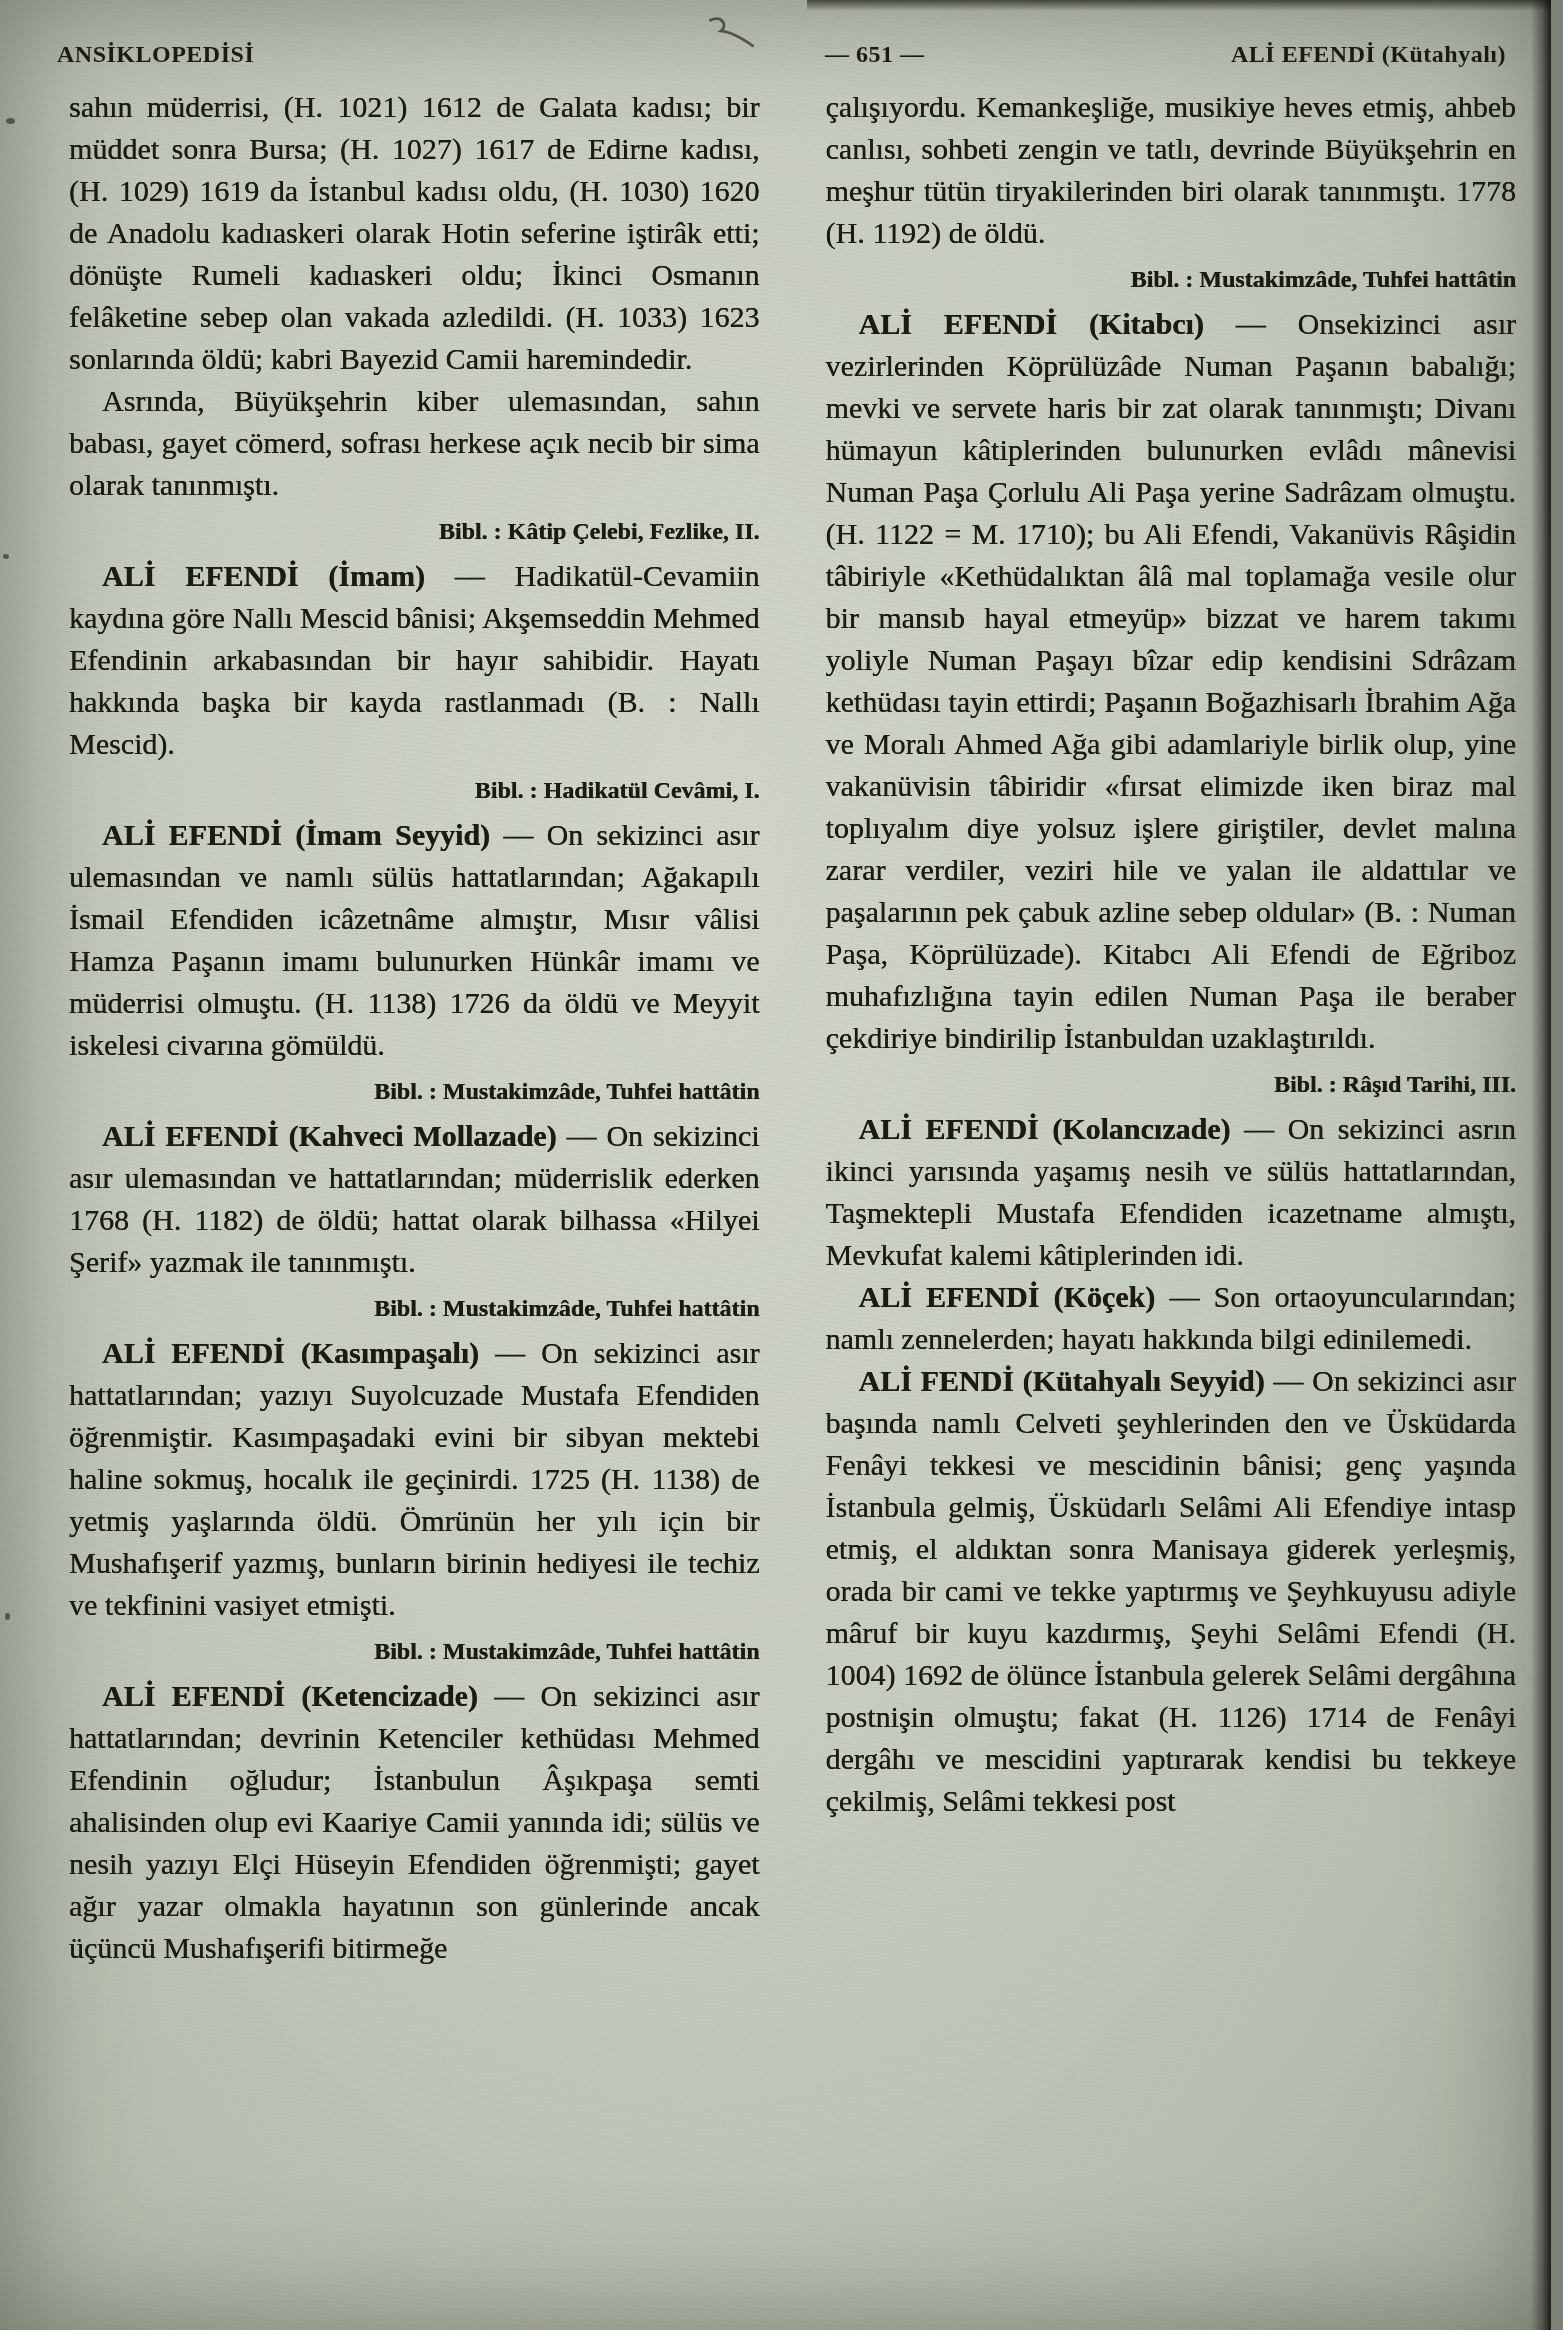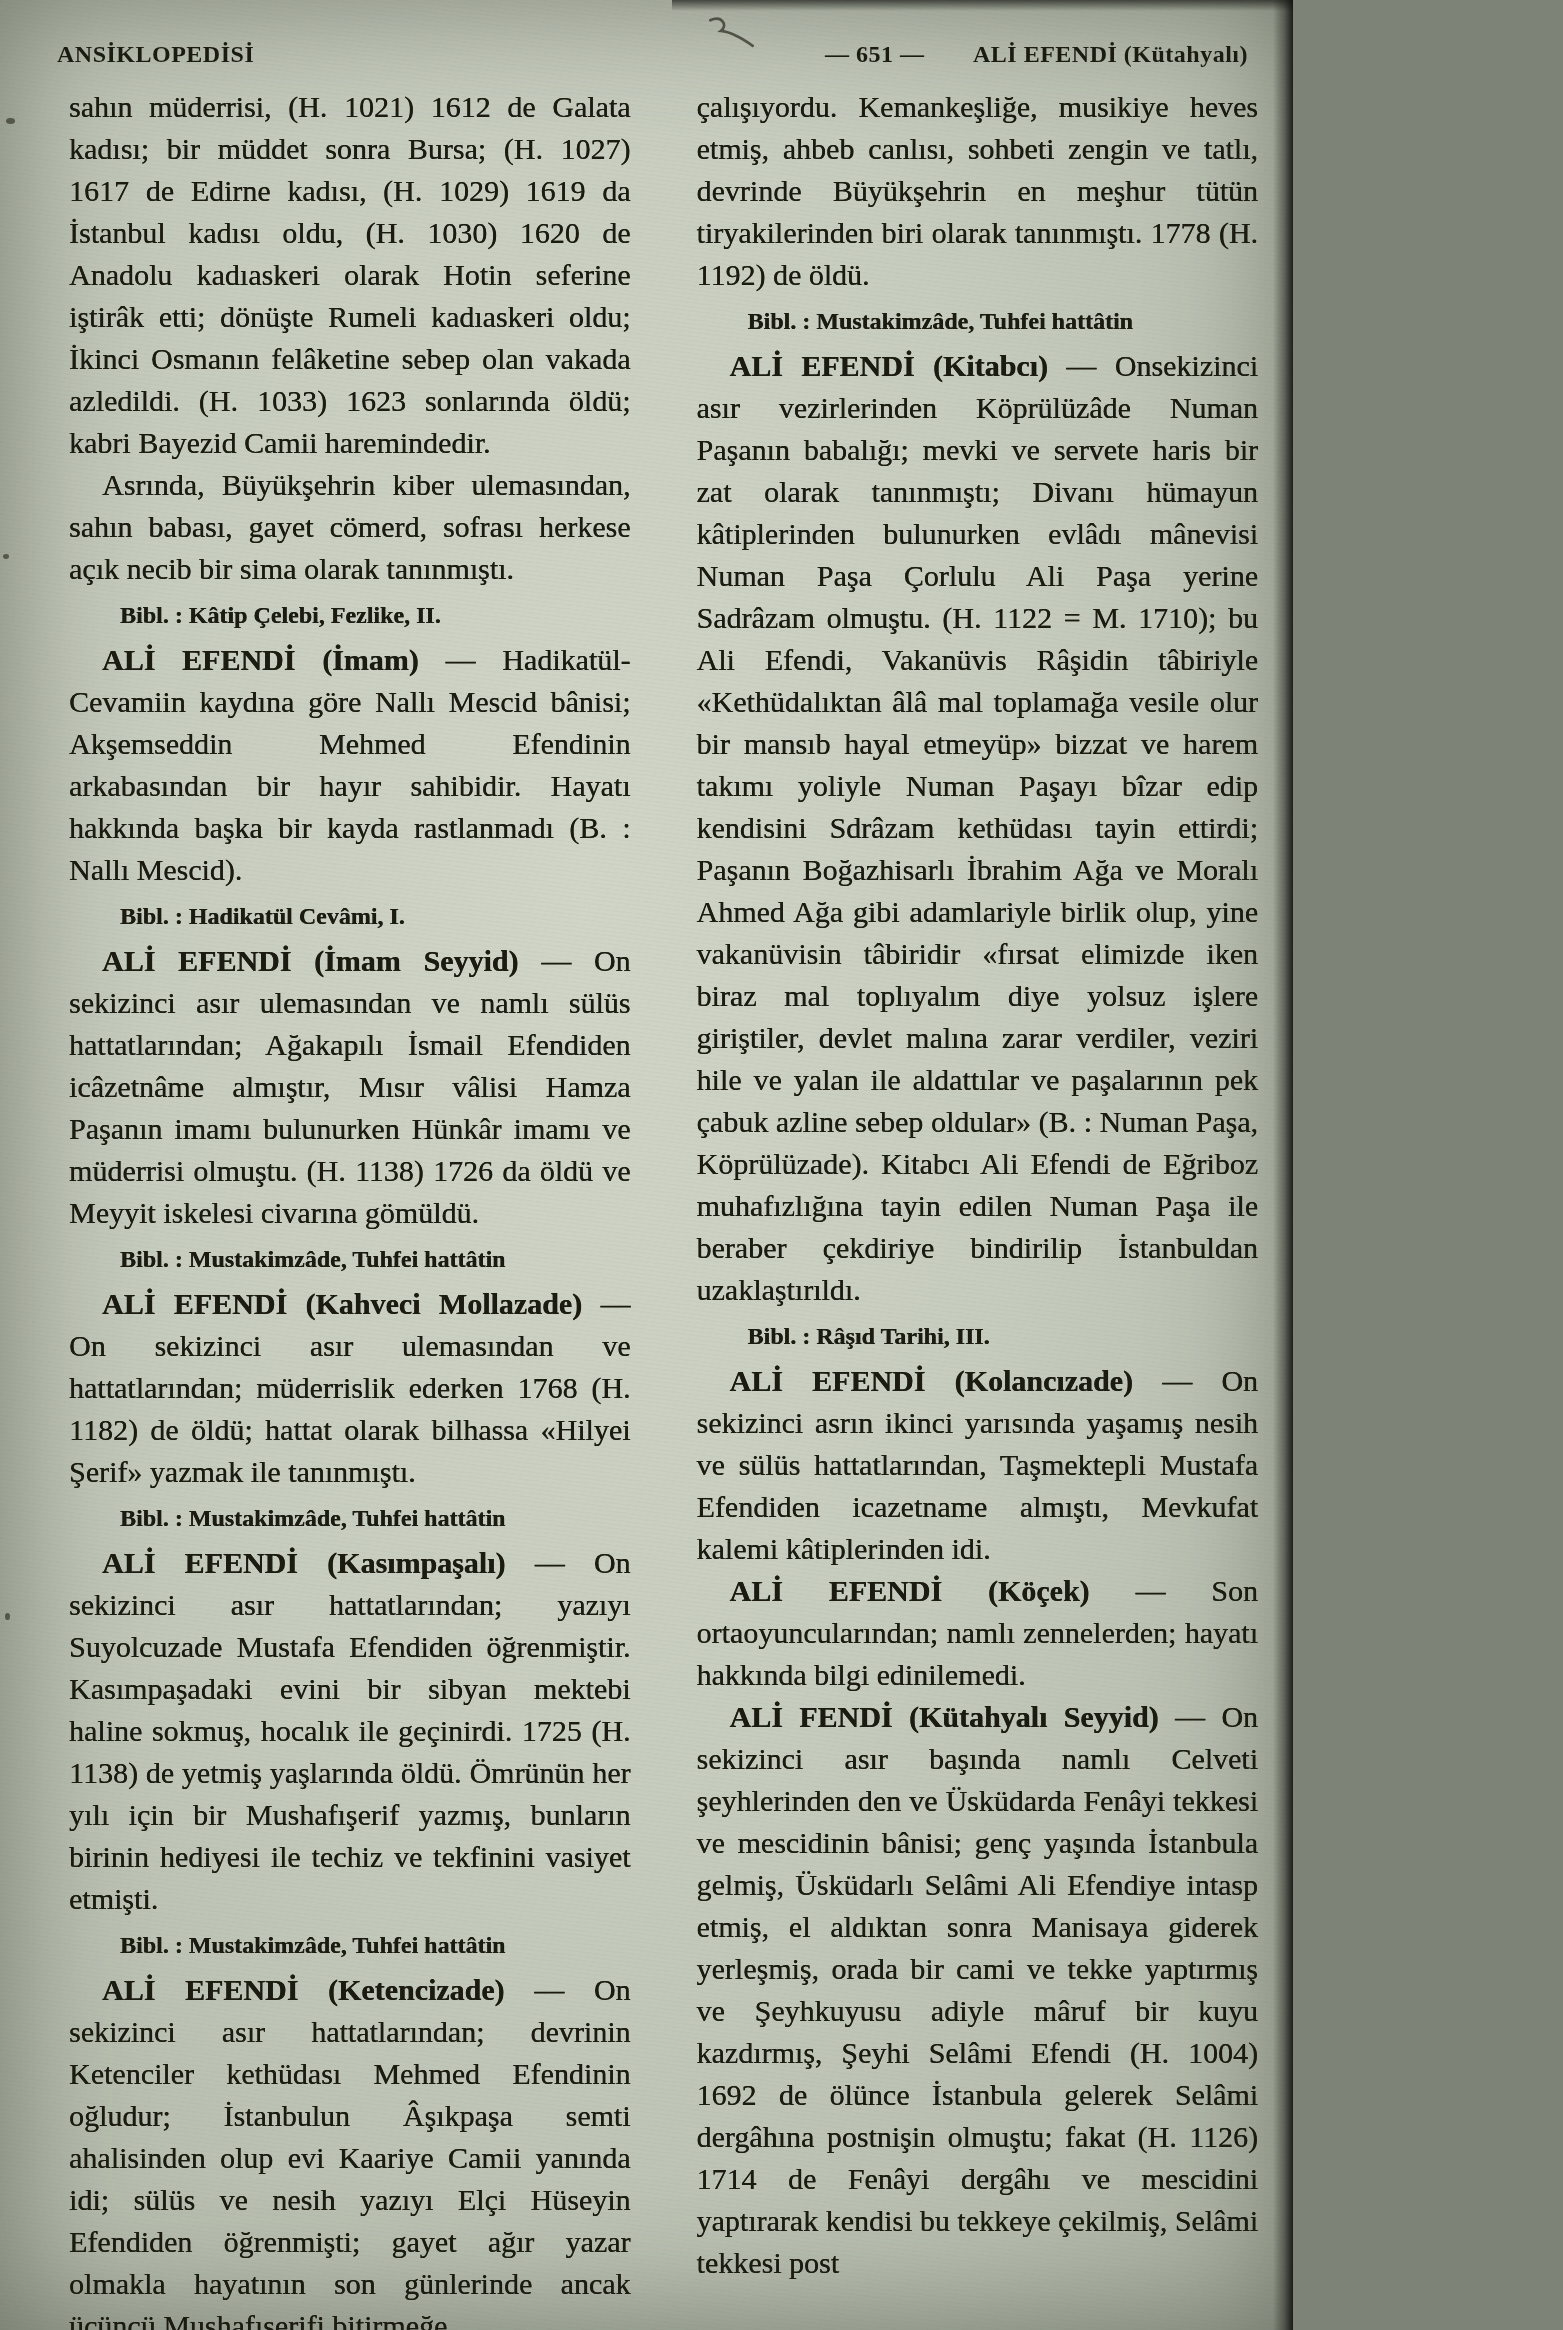--- a/index.html
+++ b/index.html
@@ -4,21 +4,21 @@
 <style>
   * { box-sizing: border-box; }
   html, body { margin: 0; padding: 0; }
   body {
     width: 1563px; height: 2330px;
     background: #7e8378;
     font-family: "Liberation Serif", "DejaVu Serif", serif;
   }
   .page {
     position: relative;
-    width: 1293px; height: 2330px;
+    width: 1551px; height: 2330px;
     overflow: hidden;
     color: #1b1b12;
     background:
       repeating-linear-gradient(7deg, rgba(110,116,100,0.035) 0 1.6px, rgba(0,0,0,0) 1.6px 4.2px),
       radial-gradient(ellipse at 45% 38%, #d0d5c8 0%, #c6ccbe 45%, #b7beaf 78%, #a6ad9e 100%);
   }
   .vignette {
     position: absolute; inset: 0; pointer-events: none;
     box-shadow: inset 0 0 127px rgba(52,58,46,0.5);
   }
@@ -53,21 +53,21 @@
     font-size: 30px; line-height: 42px;
     text-align: justify;
     text-shadow: 0.3px 0 0 currentColor; 
   }
   .para { margin: 0; }
   .para.indent { text-indent: 33px; }
   .para.cont { text-indent: 0; }
   .entry-title { font-weight: bold; }
   .bibl {
     font-size: 24px; line-height: 31px; font-weight: bold;
-    text-indent: 51px; text-align: left;
+    text-indent: 51px; text-align: right;
     margin: 9.5px 0 8.5px 0;
   }
   .bibl-label { font-weight: bold; }
 </style>
 </head>
 <body>
 
 <div class="page">
 
   <div class="vignette"></div>

